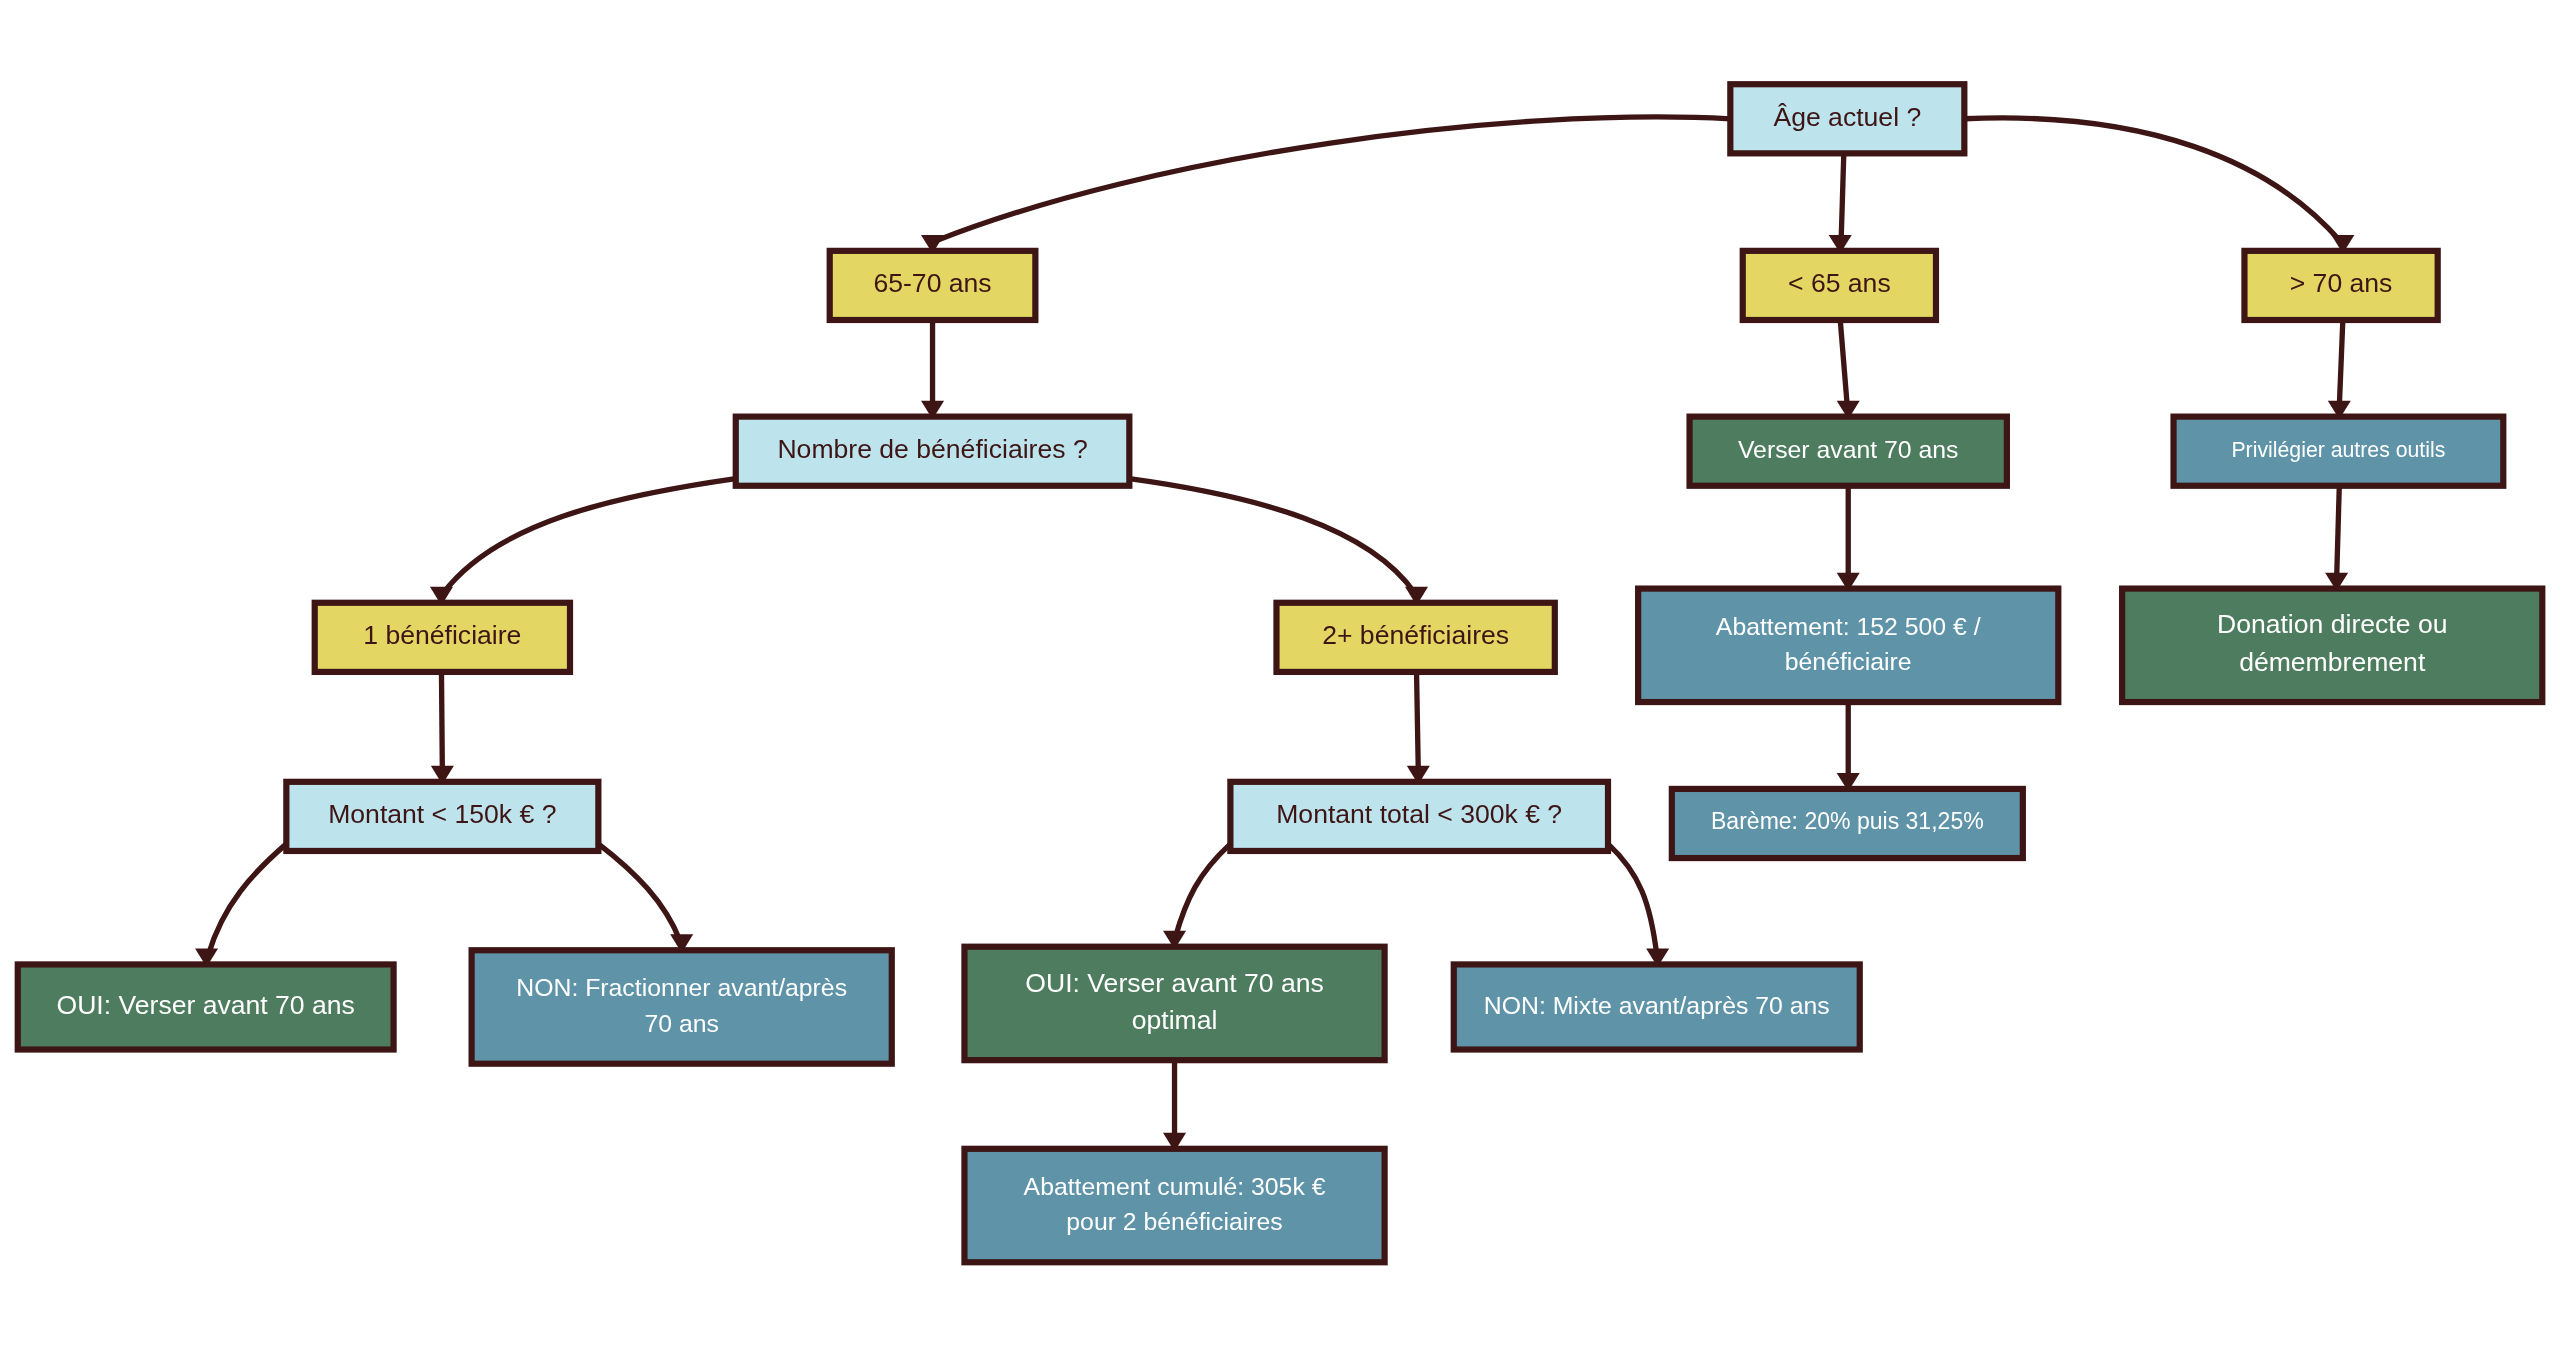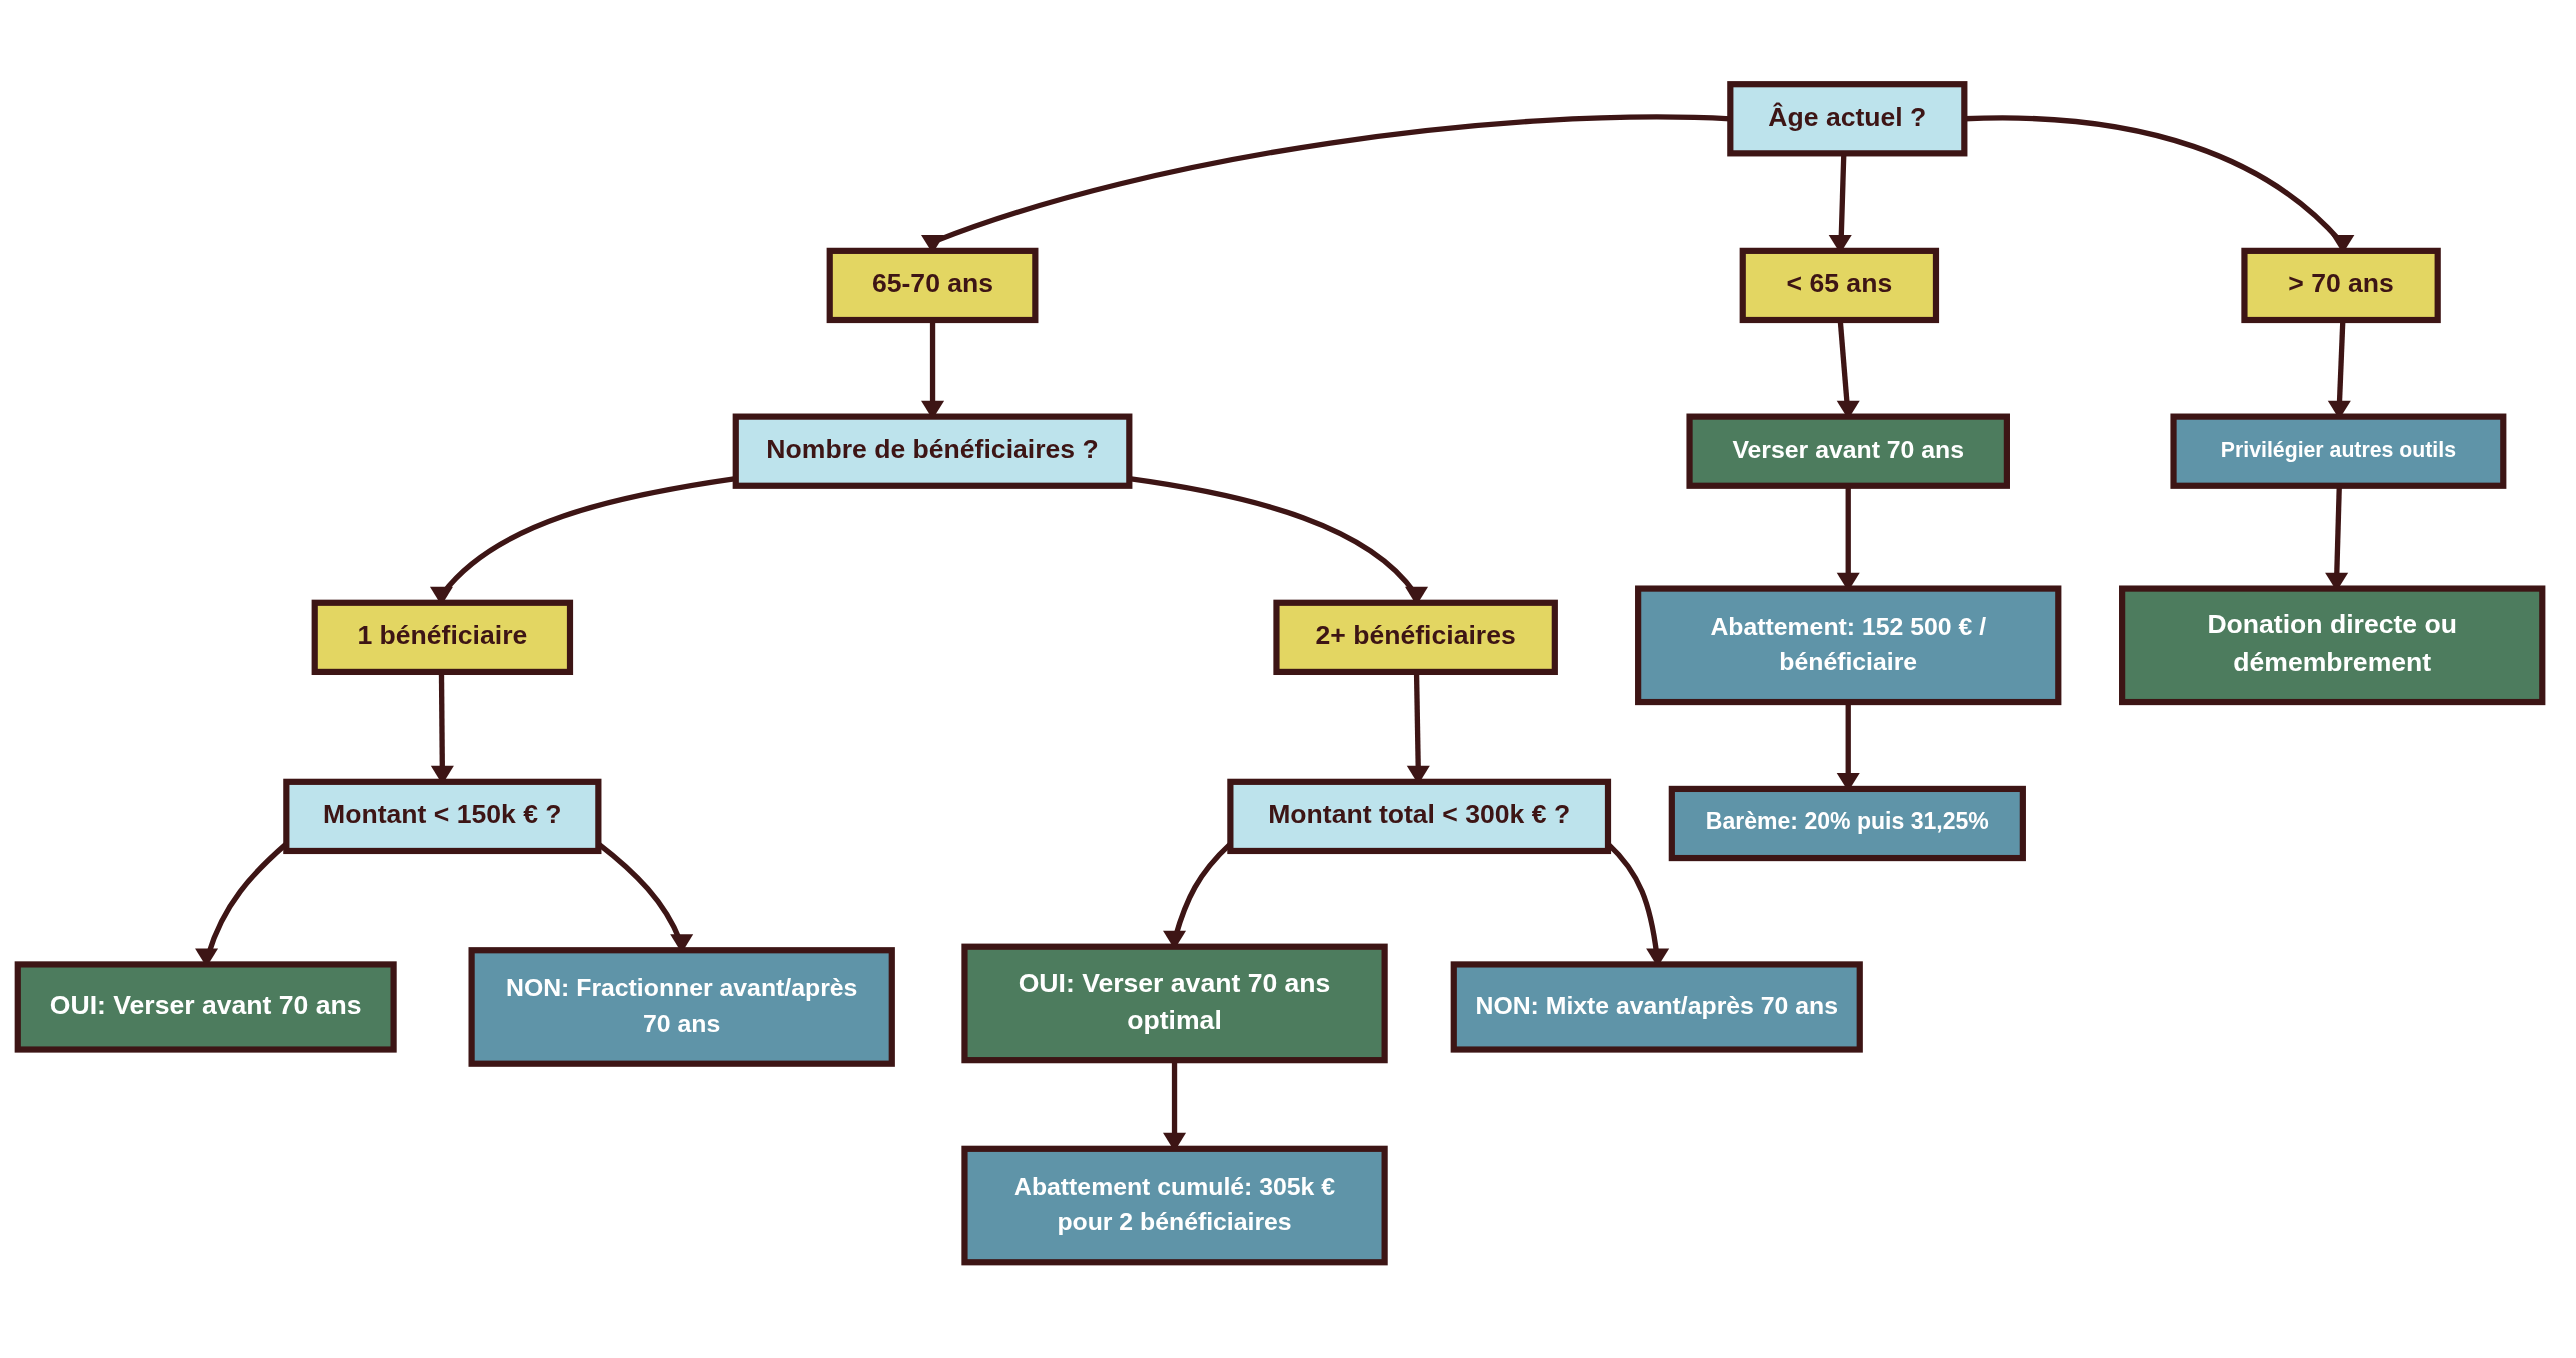--- a/index.html
+++ b/index.html
@@ -11,21 +11,20 @@
     width: 2576px;
     height: 1358px;
     overflow: hidden;
     font-family: "Liberation Sans", sans-serif;
   }
   #flowchart-root {
     position: relative;
     width: 2576px;
     height: 1358px;
     background: #ffffff;
-    font-weight: bold;
   }
   svg.chart-canvas {
     position: absolute;
     top: 0;
     left: 0;
     width: 2576px;
     height: 1358px;
     display: block;
   }
   .node-rect {

